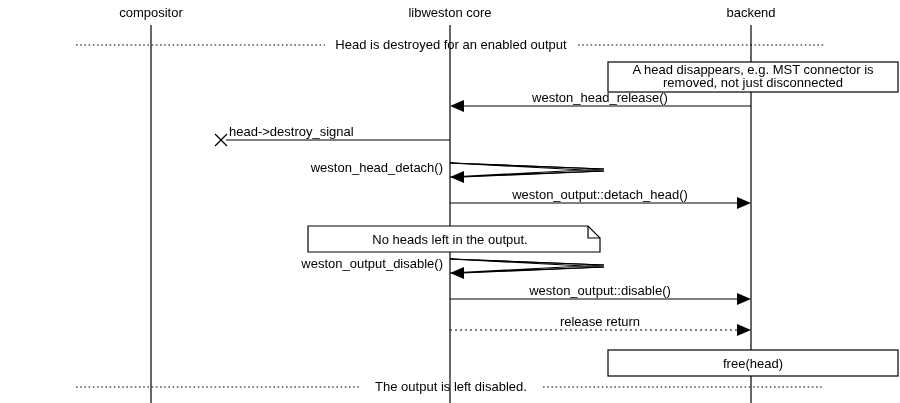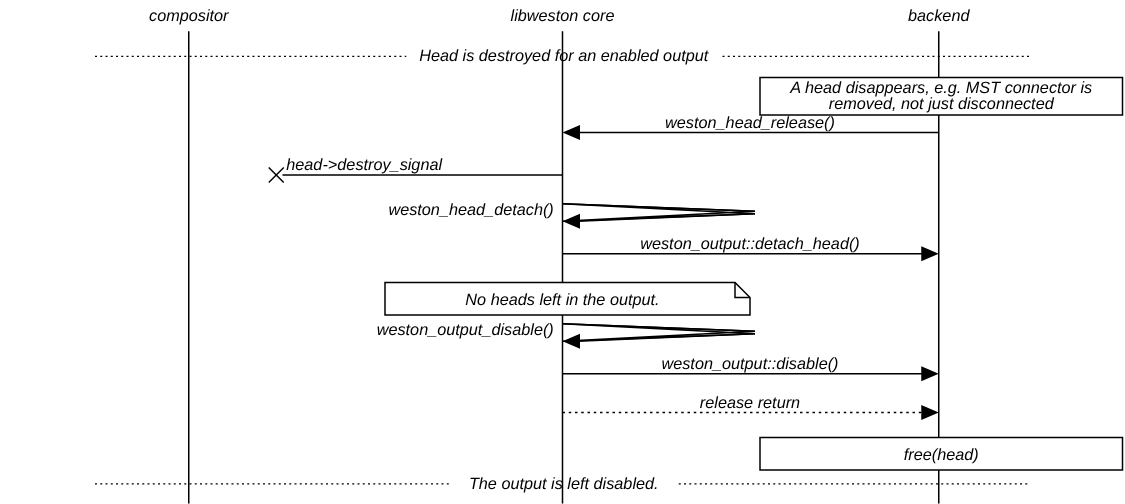--- a/index.html
+++ b/index.html
@@ -10,21 +10,20 @@
   body {
     width: 900px;
     height: 403px;
     font-family: "Liberation Sans", sans-serif;
     overflow: hidden;
   }
   #diagram-root {
     position: relative;
     width: 900px;
     height: 403px;
-    font-style: italic;
   }
   svg#seq-svg {
     display: block;
     width: 900px;
     height: 403px;
   }
   text {
     font-family: "Liberation Sans", sans-serif;
     fill: #000000;
   }

